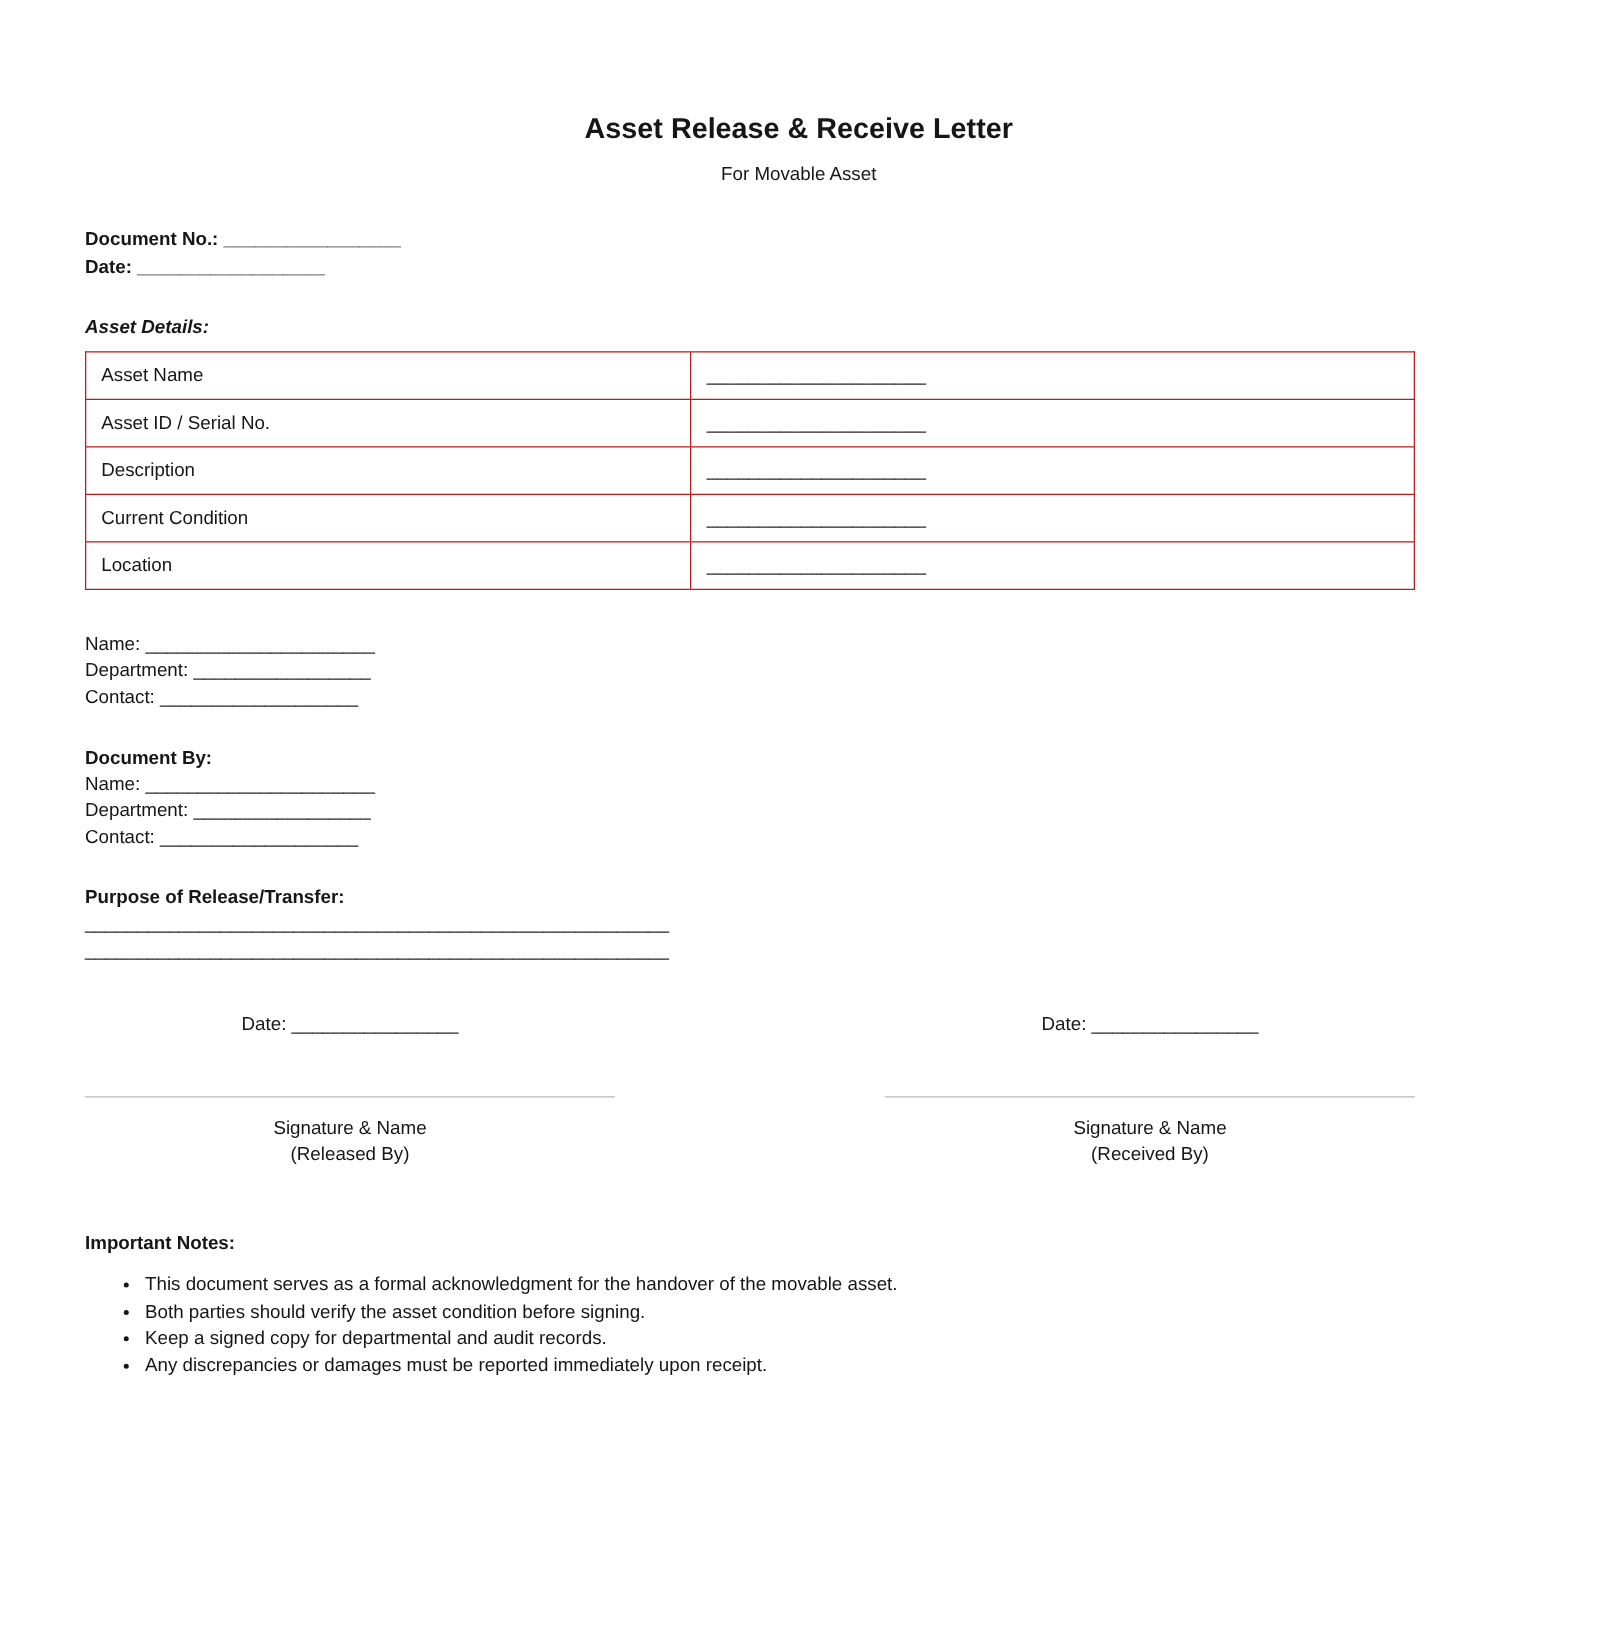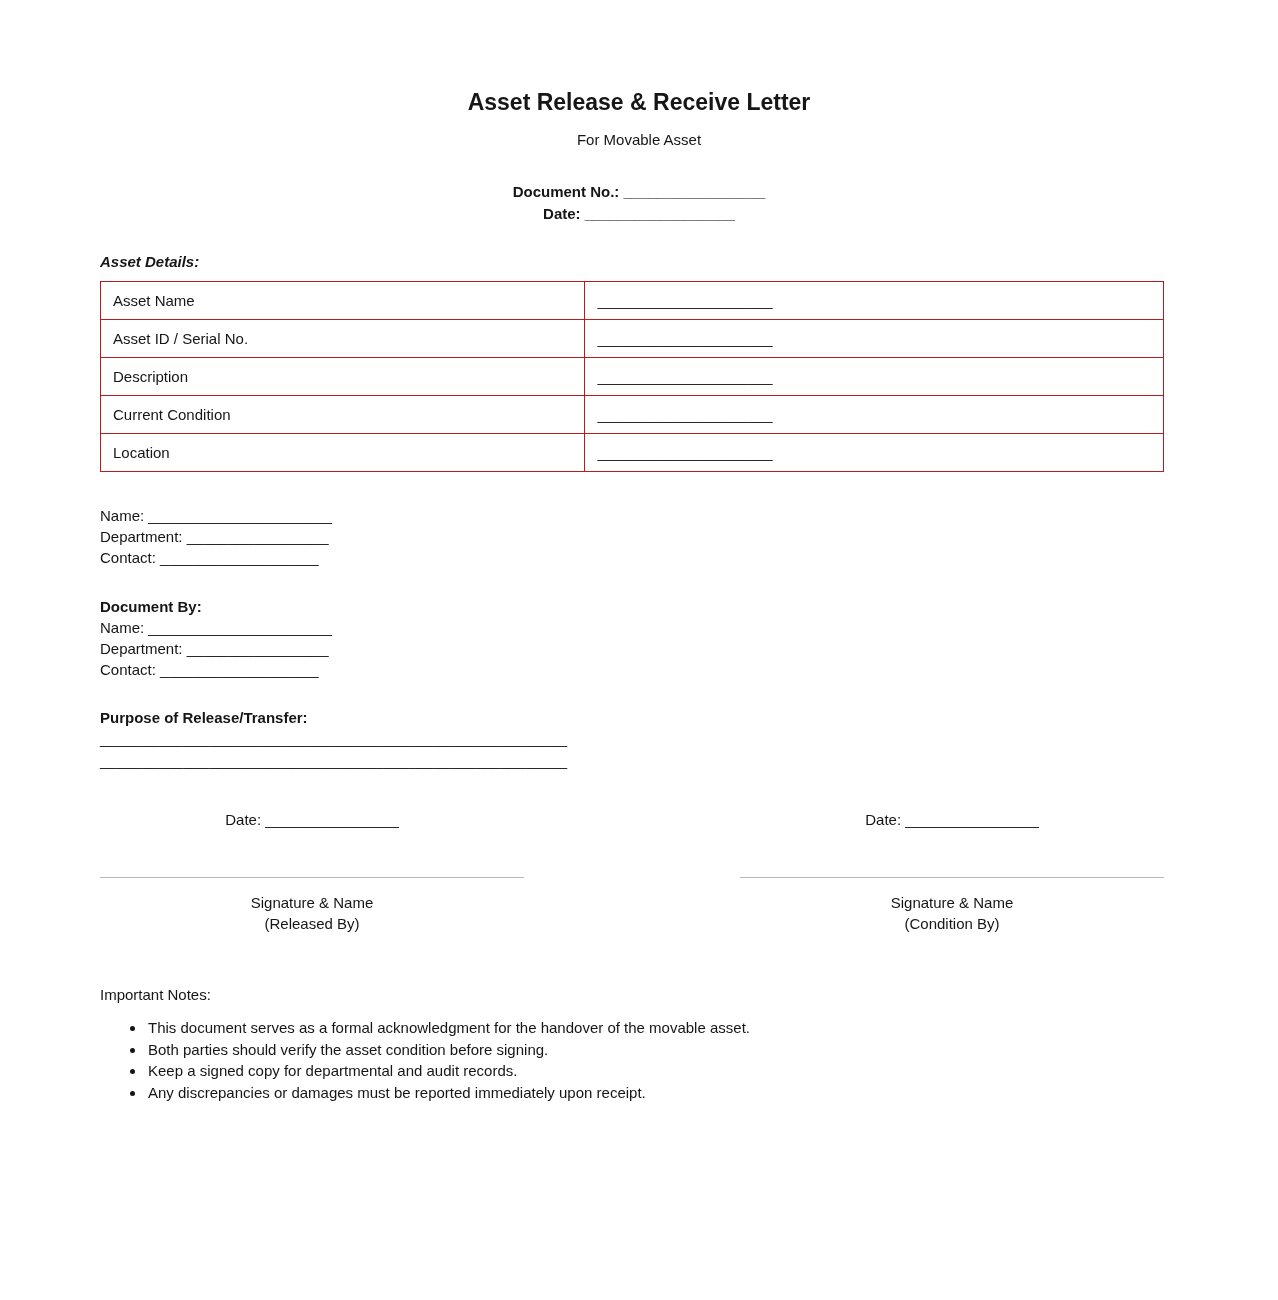--- a/index.html
+++ b/index.html
@@ -1,21 +1,21 @@
 <!DOCTYPE html>
 <html><head>
 <meta charset="utf-8">
 <style>
   * { margin: 0; padding: 0; box-sizing: border-box; }
   html, body { background: #ffffff; }
   .page {
     width: 1278px;
     height: 1300px;
     background: #ffffff;
-    padding: 0 100px;
+    padding: 0 68px;
     font-family: "Liberation Sans", "DejaVu Sans", sans-serif;
     font-size: 15px;
     color: #161616;
     overflow: hidden;
   }
   .title {
     padding-top: 88px;
     font-size: 23px;
     line-height: 28px;
     font-weight: 700;
@@ -23,21 +23,20 @@
   }
   .subtitle {
     margin-top: 14px;
     line-height: 20px;
     text-align: center;
   }
   .doc-meta {
     margin-top: 31px;
     font-weight: 700;
     line-height: 22px;
-    text-align: center;
   }
   .section-heading {
     margin-top: 26px;
     font-weight: 700;
     line-height: 21px;
     font-style: italic;
   }
   table.asset-table {
     margin-top: 9px;
     width: 1064px;
@@ -68,21 +67,21 @@
   }
   .signature-col { width: 424px; }
   .sig-date { line-height: 21px; }
   .sig-rule {
     margin-top: 47px;
     border-top: 1px solid #b9b9b9;
     height: 0;
   }
   .sig-label { padding-top: 14px; line-height: 21px; }
   .notes-block { margin-top: 50px; }
-  .notes-heading { font-weight: 400; line-height: 21px; }
+  .notes-heading { font-weight: 700; line-height: 21px; }
   .notes-list {
     margin-top: 12px;
     padding-left: 46px;
     list-style: disc;
   }
   .notes-list li {
     line-height: 21.7px;
     padding-left: 2px;
   }
 </style>
@@ -152,21 +151,21 @@
       <div class="sig-label">
         <div>Signature &amp; Name</div>
         <div>(Released By)</div>
       </div>
     </div>
     <div class="signature-col">
       <div class="sig-date"><span>Date:</span> <span>________________</span></div>
       <div class="sig-rule"></div>
       <div class="sig-label">
         <div>Signature &amp; Name</div>
-        <div>(Condition By)</div>
+        <div>(Received By)</div>
       </div>
     </div>
   </div>
 
   <div class="notes-block">
     <div class="notes-heading">Important Notes:</div>
     <ul class="notes-list">
       <li>This document serves as a formal acknowledgment for the handover of the movable asset.</li>
       <li>Both parties should verify the asset condition before signing.</li>
       <li>Keep a signed copy for departmental and audit records.</li>

